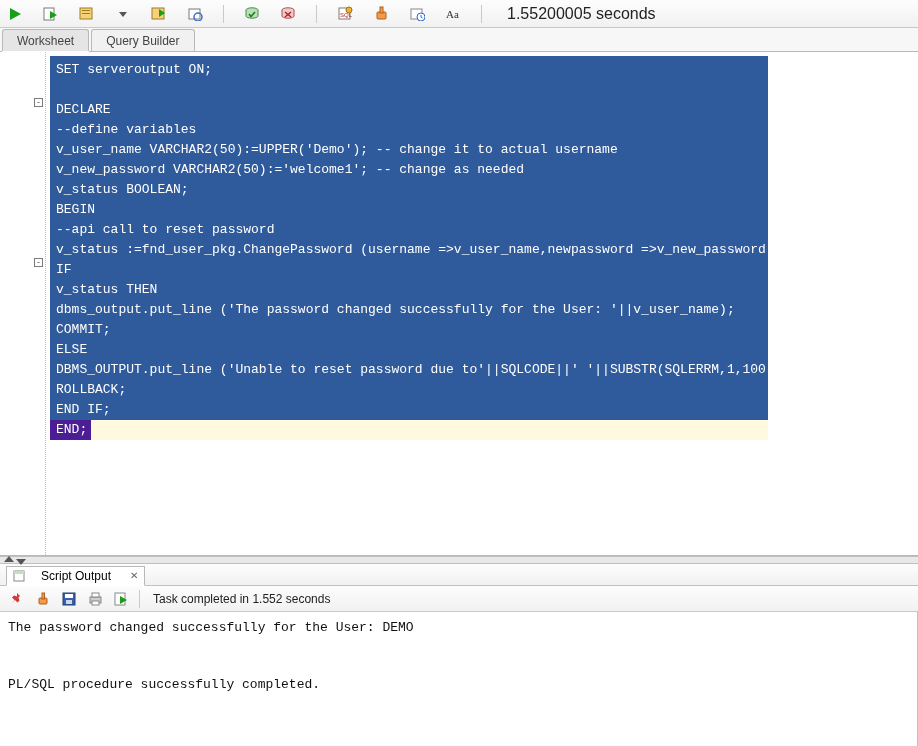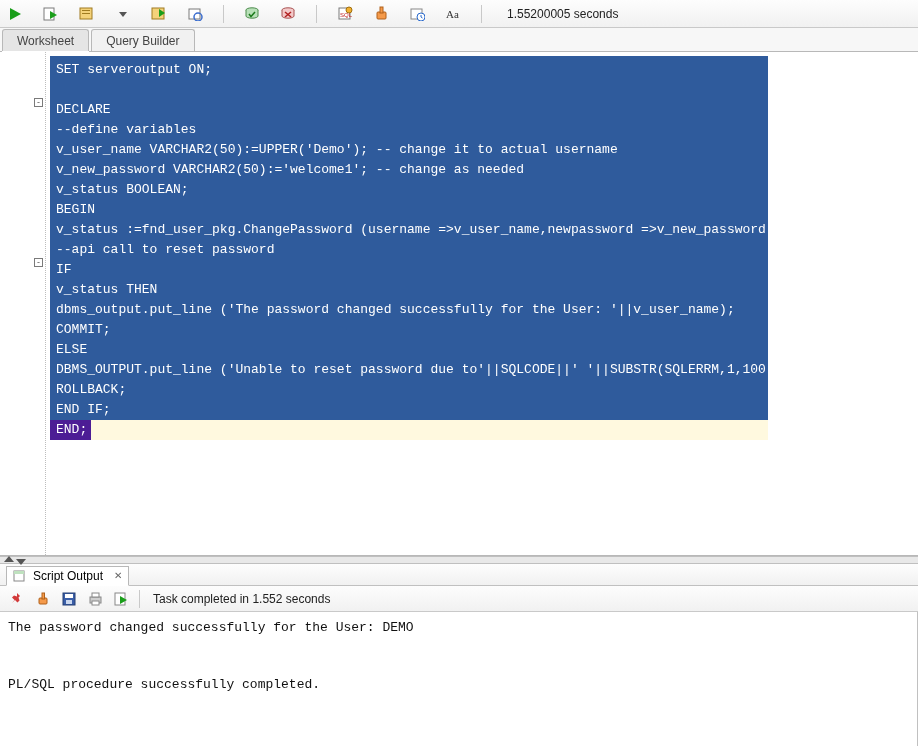--- a/index.html
+++ b/index.html
@@ -34,21 +34,21 @@
     cursor: pointer;
   }
   .tb-sep {
     width: 1px;
     height: 18px;
     background: #c9c9c9;
     margin: 0 3px;
   }
   .tb-label {
     margin-left: 8px;
-    font-size: 12px;
+    font-size: 16px;
     color: #222;
   }
   .tabbar {
     height: 24px;
     background: #f7f7f7;
     border-bottom: 1px solid #b8b8b8;
     display: flex;
     align-items: flex-end;
     padding-left: 2px;
   }
@@ -154,21 +154,21 @@
     height: 22px;
     background: linear-gradient(#fdfdfd,#f1f1f1);
     border-bottom: 1px solid #c0c0c0;
     display: flex;
     align-items: center;
     padding-left: 6px;
   }
   .out-tab {
     display: flex;
     align-items: center;
-    gap: 8px;
+    gap: 16px;
     height: 20px;
     padding: 0 6px;
     border: 1px solid #b8b8b8;
     background: #fff;
     border-bottom: 1px solid #fff;
     position: relative;
     top: 1px;
     font-size: 12px;
     cursor: pointer;
   }
@@ -296,22 +296,22 @@
   <div class="code-area">
     <div class="code-selection" id="code-block">
         <div class="code-line">SET serveroutput ON;</div>
         <div class="code-line">&nbsp;</div>
         <div class="code-line">DECLARE</div>
         <div class="code-line">--define variables</div>
         <div class="code-line">v_user_name VARCHAR2(50):=UPPER('Demo'); -- change it to actual username</div>
         <div class="code-line">v_new_password VARCHAR2(50):='welcome1'; -- change as needed</div>
         <div class="code-line">v_status BOOLEAN;</div>
         <div class="code-line">BEGIN</div>
+        <div class="code-line">--api call to reset password</div>
         <div class="code-line">v_status :=fnd_user_pkg.ChangePassword (username =&gt;v_user_name,newpassword =&gt;v_new_password);</div>
-        <div class="code-line">--api call to reset password</div>
         <div class="code-line">IF</div>
         <div class="code-line">v_status THEN</div>
         <div class="code-line">dbms_output.put_line ('The password changed successfully for the User: '||v_user_name);</div>
         <div class="code-line">COMMIT;</div>
         <div class="code-line">ELSE</div>
         <div class="code-line">DBMS_OUTPUT.put_line ('Unable to reset password due to'||SQLCODE||' '||SUBSTR(SQLERRM,1,100));</div>
         <div class="code-line">ROLLBACK;</div>
         <div class="code-line">END IF;</div>
       </div>
     <div class="code-last" style="top: 368px;">

